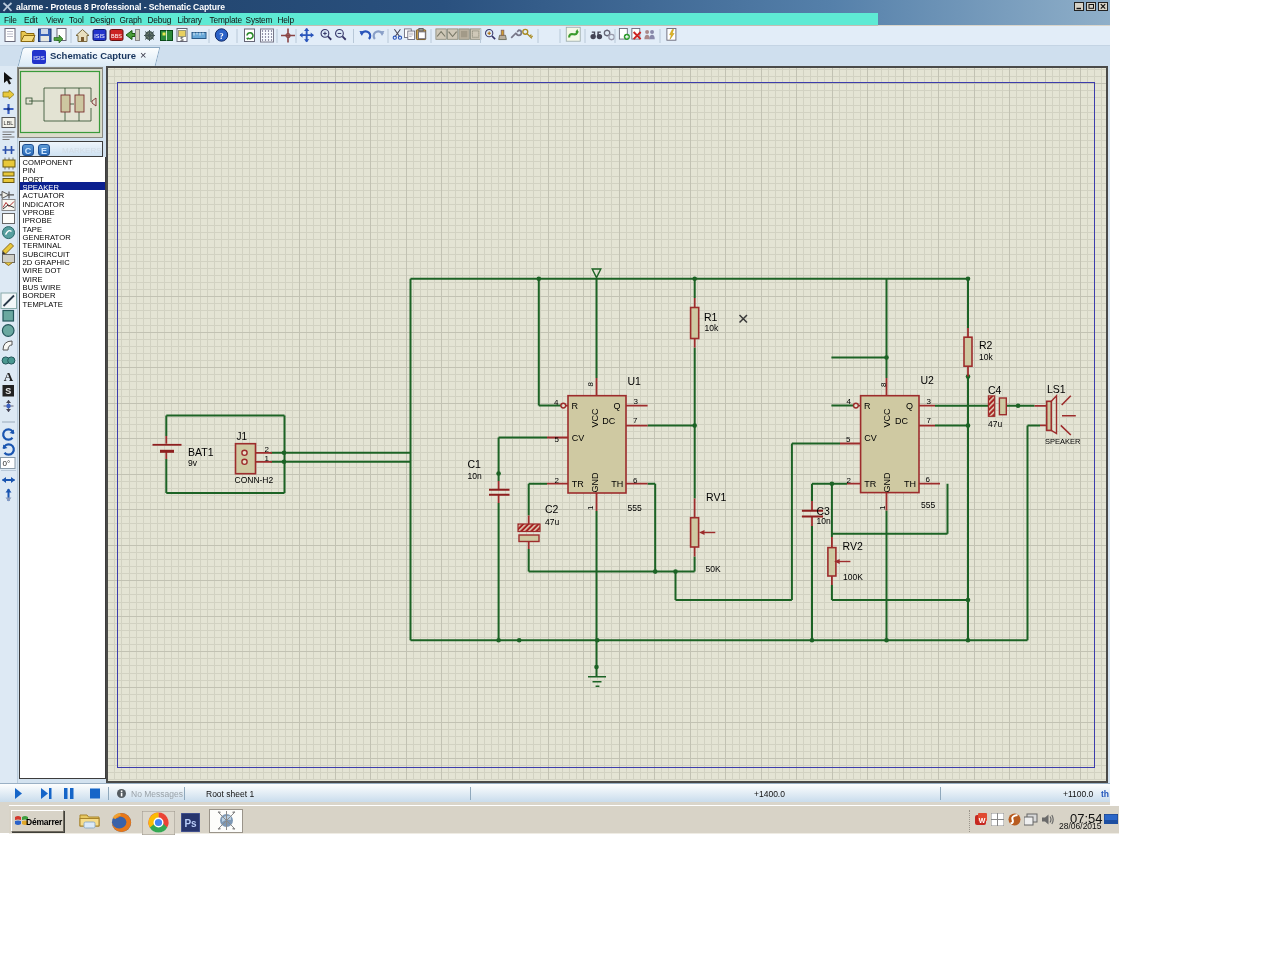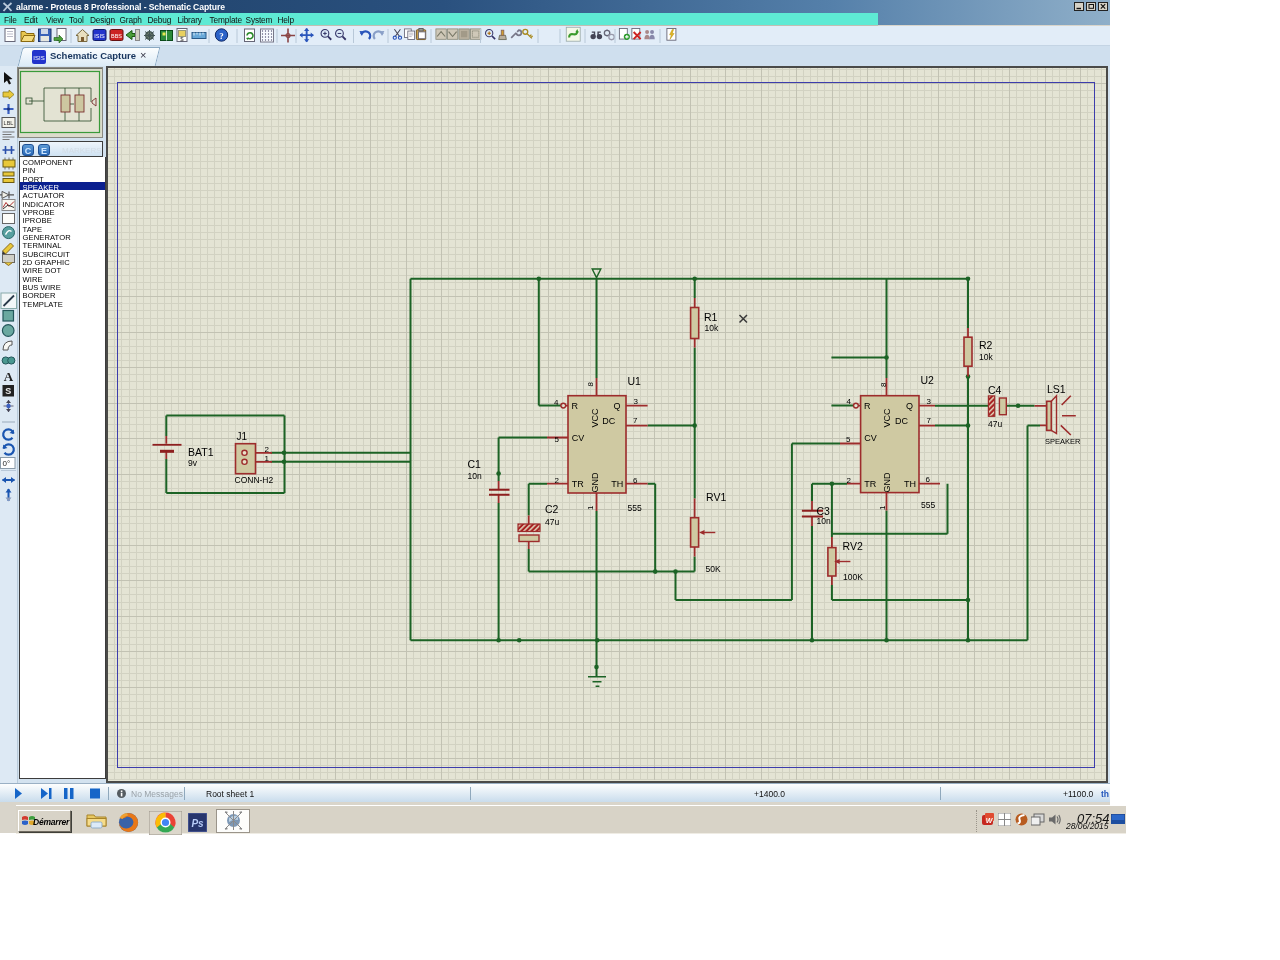--- a/index.html
+++ b/index.html
@@ -41,21 +41,21 @@
   
   #canvas { position:absolute; left:106px; top:66px; width:1002px; height:716.5px; border:2px solid #4a4a48;
     background-color:#e4e4d4;
     }
 
   
   #statusbar { position:absolute; left:0; top:783px; width:1110px; height:19px; background:linear-gradient(180deg,#fdfefe,#c9dcec); border-top:1px solid #9ab0c4; }
   .sep { position:absolute; top:3px; height:13px; width:1px; background:#8fa8bc; }
 
   
-  #taskbar { position:absolute; left:16px; top:805px; width:1110px; height:28px; background:#d8d3c7; border-top:1px solid #fff; box-shadow:0 1px 0 #efece4;font-style:italic; }
+  #taskbar { position:absolute; left:9px; top:805px; width:1110px; height:28px; background:#d8d3c7; border-top:1px solid #fff; box-shadow:0 1px 0 #efece4; }
   #startbtn { position:absolute; left:2px; top:4px; width:53px; height:22px; background:#d8d3c7; border:1px solid #fff; border-right-color:#6f6a5f; border-bottom-color:#6f6a5f; box-shadow:1px 1px 0 #40403a; font-weight:bold; font-size:9px; }
 </style>
 </head>
 <body>
 <div id="win">
   <div id="titlebar">
     <svg class="abs" style="left:2px;top:2px" width="11" height="10" viewBox="0 0 11 10">
       <path d="M1.5 1 L5.5 4.5 L1.5 9 M9.5 1 L5.5 4.5 L9.5 9" stroke="#b8c8da" stroke-width="1.8" fill="none"></path>
     </svg>
     <span id="titletxt">alarme - Proteus 8 Professional - Schematic Capture</span>

